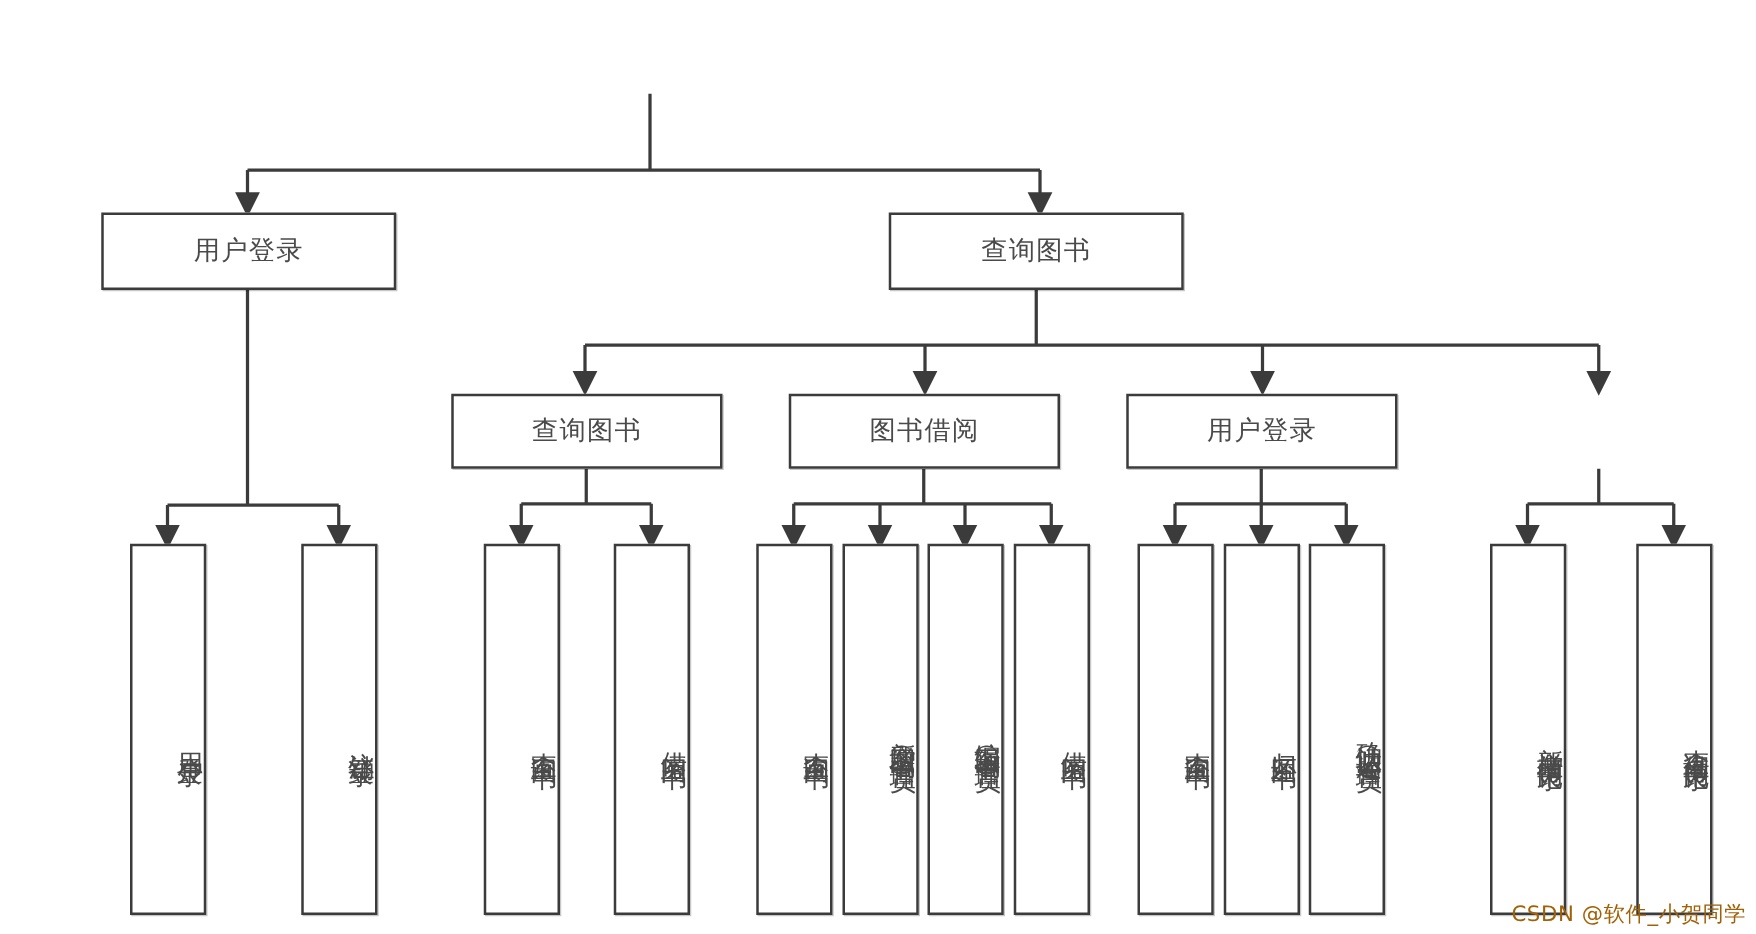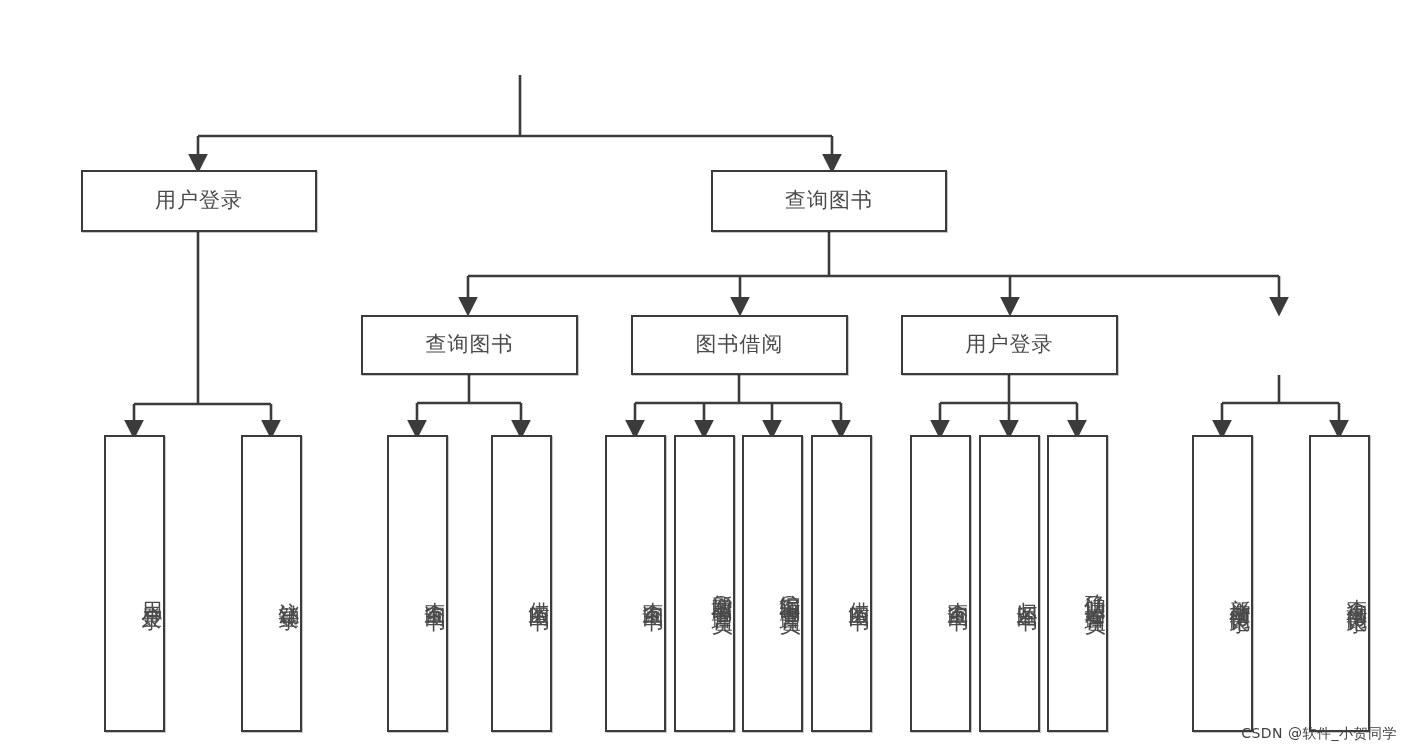--- a/index.html
+++ b/index.html
@@ -50,22 +50,22 @@
     line-height: 1.05;
   }
   .node .lbl {
     display: block;
     white-space: pre-wrap;
   }
   .watermark {
     position: absolute;
     right: 8px;
     bottom: 4px;
-    font-size: 14px;
-    color: #404040;
+    font-size: 17px;
+    color: #a16207;
     letter-spacing: 0.5px;
     white-space: nowrap;
     user-select: none;
   }
 </style>
 </head>
 <body>
 
 <div id="canvas">
 

